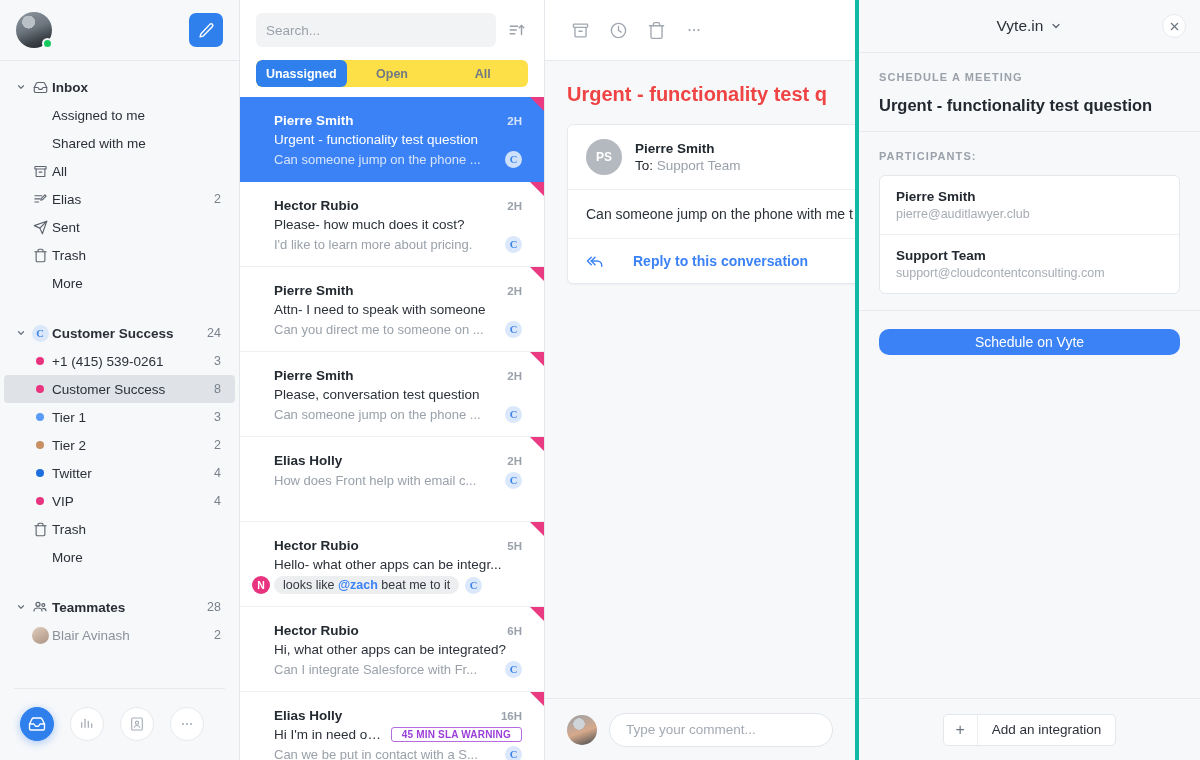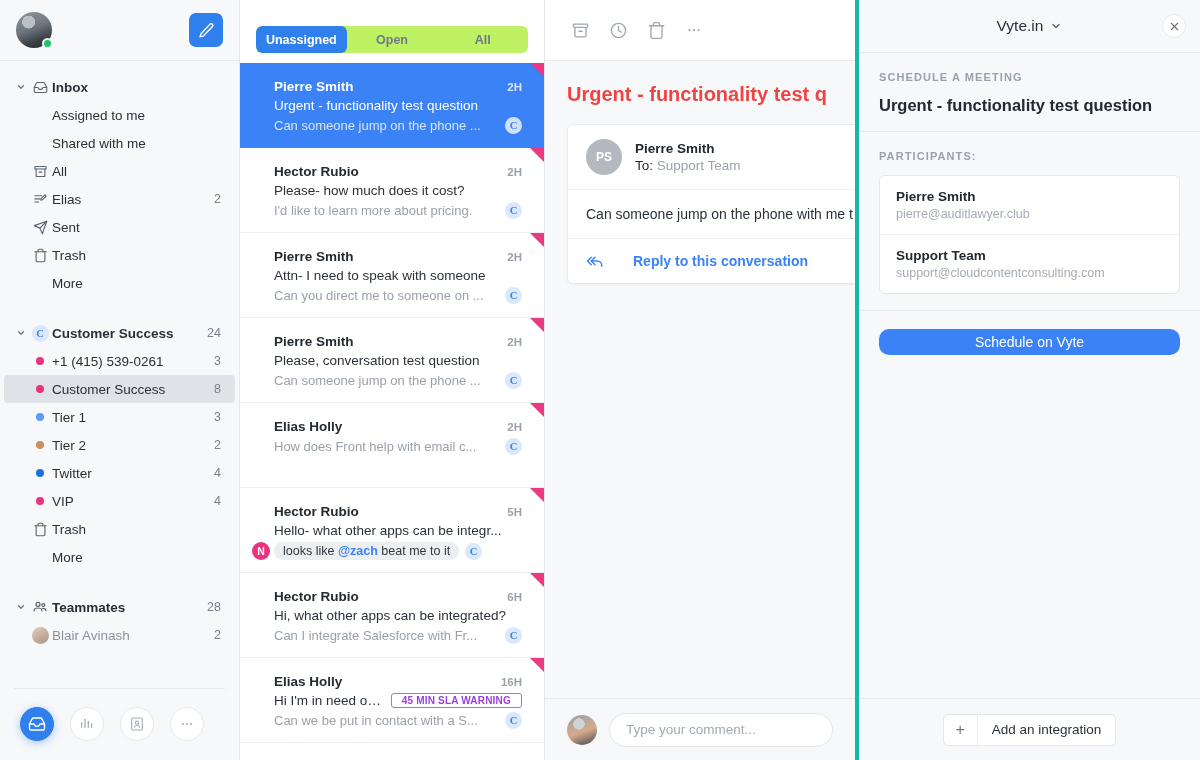--- a/index.html
+++ b/index.html
@@ -111,21 +111,21 @@
     display: flex; align-items: center; padding: 0 10px; flex: 1;
   }
   .search-row { display: flex; align-items: center; gap: 10px; }
   .search-input {
     border: none; background: transparent; outline: none; width: 100%;
     font-size: 13.5px; color: #3a4049; font-family: "Liberation Sans", sans-serif;
   }
   .search-input::placeholder { color: #9aa1aa; }
   .sort-btn { color: #9aa1aa; cursor: pointer; display: flex; padding: 2px; }
   .tabs {
-    margin: 13px 0 10px 0; height: 27px; background: #bef264;
+    margin: 13px 0 10px 0; height: 27px; background: #fde047;
     border-radius: 6px; display: flex; padding: 0; overflow: hidden;
   }
   .tab {
     flex: 1; display: flex; align-items: center; justify-content: center;
     font-size: 12.5px; color: #717984; cursor: pointer; border-radius: 6px;
     font-weight: 600;
   }
   .tab.active { background: #2f80ed; color: #fff; }
   .conv-list { flex: 1; overflow: hidden; }
   .citem {
@@ -513,20 +513,34 @@
             <circle cx="6" cy="12" r="1.6"></circle>
             <circle cx="12" cy="12" r="1.6"></circle>
             <circle cx="18" cy="12" r="1.6"></circle>
           </svg>
       </div>
     </div>
   </aside>
 
   <section class="conv">
     <div class="conv-head">
+      <div class="search-row">
+        <div class="search-box">
+          <input class="search-input" type="text" placeholder="Search..." style="">
+        </div>
+        <div class="sort-btn">
+          <svg width="18" height="18" viewBox="0 0 24 24" fill="none" stroke="currentColor" stroke-width="1.9" stroke-linecap="round" stroke-linejoin="round">
+            <line x1="3" y1="7" x2="13" y2="7"></line>
+              <line x1="3" y1="12" x2="11" y2="12"></line>
+              <line x1="3" y1="17" x2="9" y2="17"></line>
+            <path d="M18 18V6"></path>
+              <polyline points="15 9 18 6 21 9"></polyline>
+          </svg>
+        </div>
+      </div>
       <div class="tabs">
         <div class="tab active">Unassigned</div>
         <div class="tab">Open</div>
         <div class="tab">All</div>
       </div>
     </div>
 
     <div class="conv-list">
 
       <div class="citem sel">

